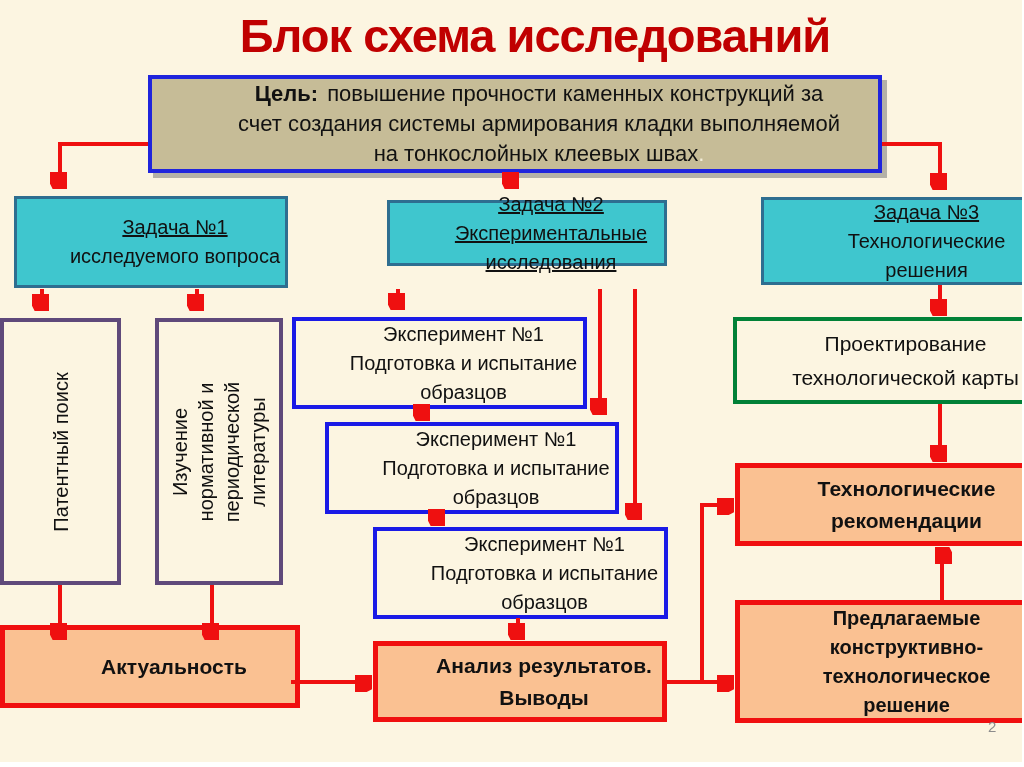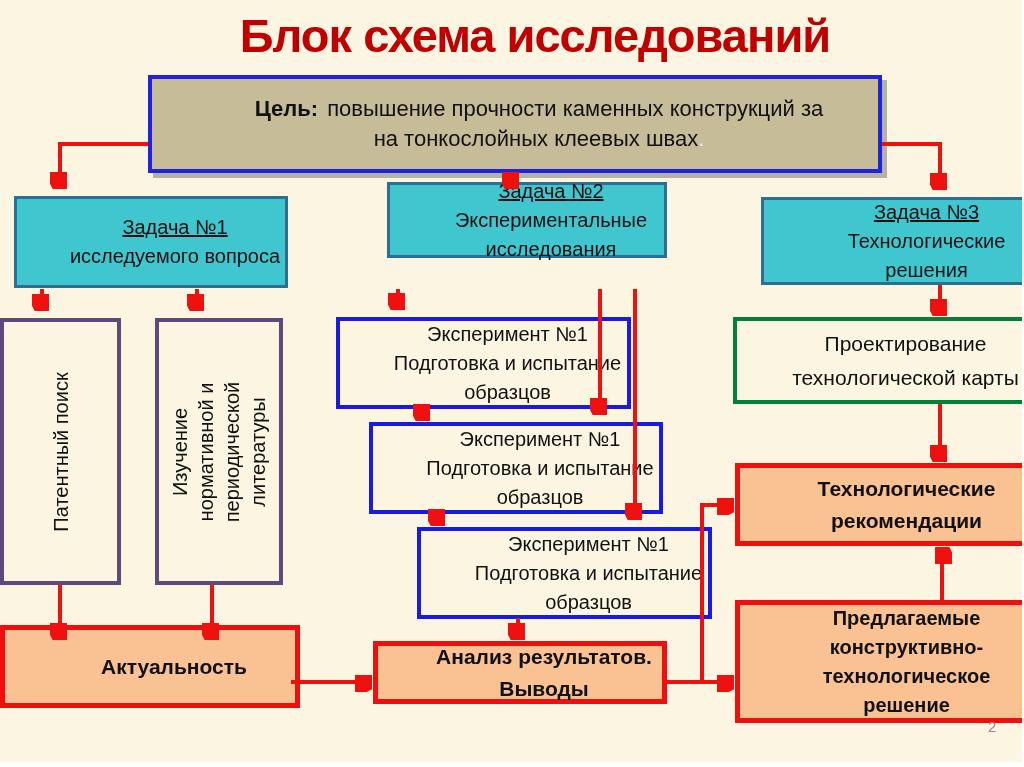--- a/index.html
+++ b/index.html
@@ -17,62 +17,63 @@
   
   .goal{left:148px;top:75px;width:734px;height:98px;background:#C6BC97;border:4px solid #1F24DC;
         box-shadow:5px 5px 0 rgba(120,120,120,.55);font-size:22px;line-height:30px;}
   .goal .bold{font-weight:bold;margin-right:9px;}
   .goal-period{color:#F3EDD9;}
 
   
   .task{background:#3FC6CE;border:3px solid #2E6E90;font-size:20px;line-height:29px;margin-left:14px;}
   .task-title{text-decoration:underline;}
   .t1{left:0;top:196px;width:274px;height:92px;}
-  .t2{left:373px;top:182px;width:280px;height:76px;}
+  .t2{left:373px;top:200px;width:280px;height:66px;text-decoration:underline;}
   .t3{left:747px;top:197px;width:283px;height:88px;}
 
   
   .vbox{border:4px solid #5F497A;background:transparent;}
   .v1{left:0;top:318px;width:121px;height:267px;}
   .v2{left:155px;top:318px;width:128px;height:267px;}
   .vtext{position:absolute;left:50%;top:50%;transform:translate(-50%,-50%) rotate(-90deg);
          white-space:nowrap;font-size:20px;line-height:26px;text-align:center;}
 
   
-  .exp{background:#FCF5E1;border:4px solid #1A1AE6;font-size:20px;line-height:29px;margin-left:44px;}
+  .exp{background:#FCF5E1;border:4px solid #1A1AE6;font-size:20px;line-height:29px;}
   .e1{left:292px;top:317px;width:295px;height:92px;}
   .e2{left:325px;top:422px;width:294px;height:92px;}
   .e3{left:373px;top:527px;width:295px;height:92px;}
 
   
   .design{left:733px;top:317px;width:297px;height:87px;background:#FCF5E1;border:4px solid #018137;
           font-size:21px;line-height:34px;}
 
   
   .orange{background:#FAC192;border:5px solid #F00F0F;font-weight:bold;}
   .techrec{left:735px;top:463px;width:295px;height:83px;font-size:21px;line-height:32px;}
   .proposed{left:735px;top:600px;width:295px;height:123px;font-size:20px;line-height:29px;}
   .relevance{left:0;top:625px;width:300px;height:83px;font-size:21px;line-height:32px;}
-  .analysis{left:373px;top:641px;width:294px;height:63px;font-size:21px;line-height:32px;}
+  .analysis{left:373px;top:641px;width:294px;height:81px;font-size:21px;line-height:32px;}
 
   .pagenum{left:940px;top:718px;width:30px;height:20px;color:#8C8C8C;font-size:15px;text-align:center;}
 
   #arrows{position:absolute;left:0;top:0;width:1024px;height:767px;pointer-events:none;}
   #arrows path{stroke:#EF1010;stroke-width:4;fill:none;}
 </style>
 </head>
 <body>
 
 <div id="page">
   <div id="slide">
 
     <div class="abs title">Блок схема исследований</div>
 
     <div class="abs goal center">
       <div><span class="bold">Цель:</span><span>повышение прочности каменных конструкций за</span></div>
+      <div>счет создания системы армирования кладки выполняемой</div>
       <div><span>на тонкослойных клеевых швах</span><span class="goal-period">.</span></div>
     </div>
 
     <div class="abs task t1 center">
       <div class="task-title">Задача №1</div>
       <div>исследуемого вопроса</div>
     </div>
     <div class="abs task t2 center">
       <div class="task-title">Задача №2</div>
       <div>Экспериментальные</div>

